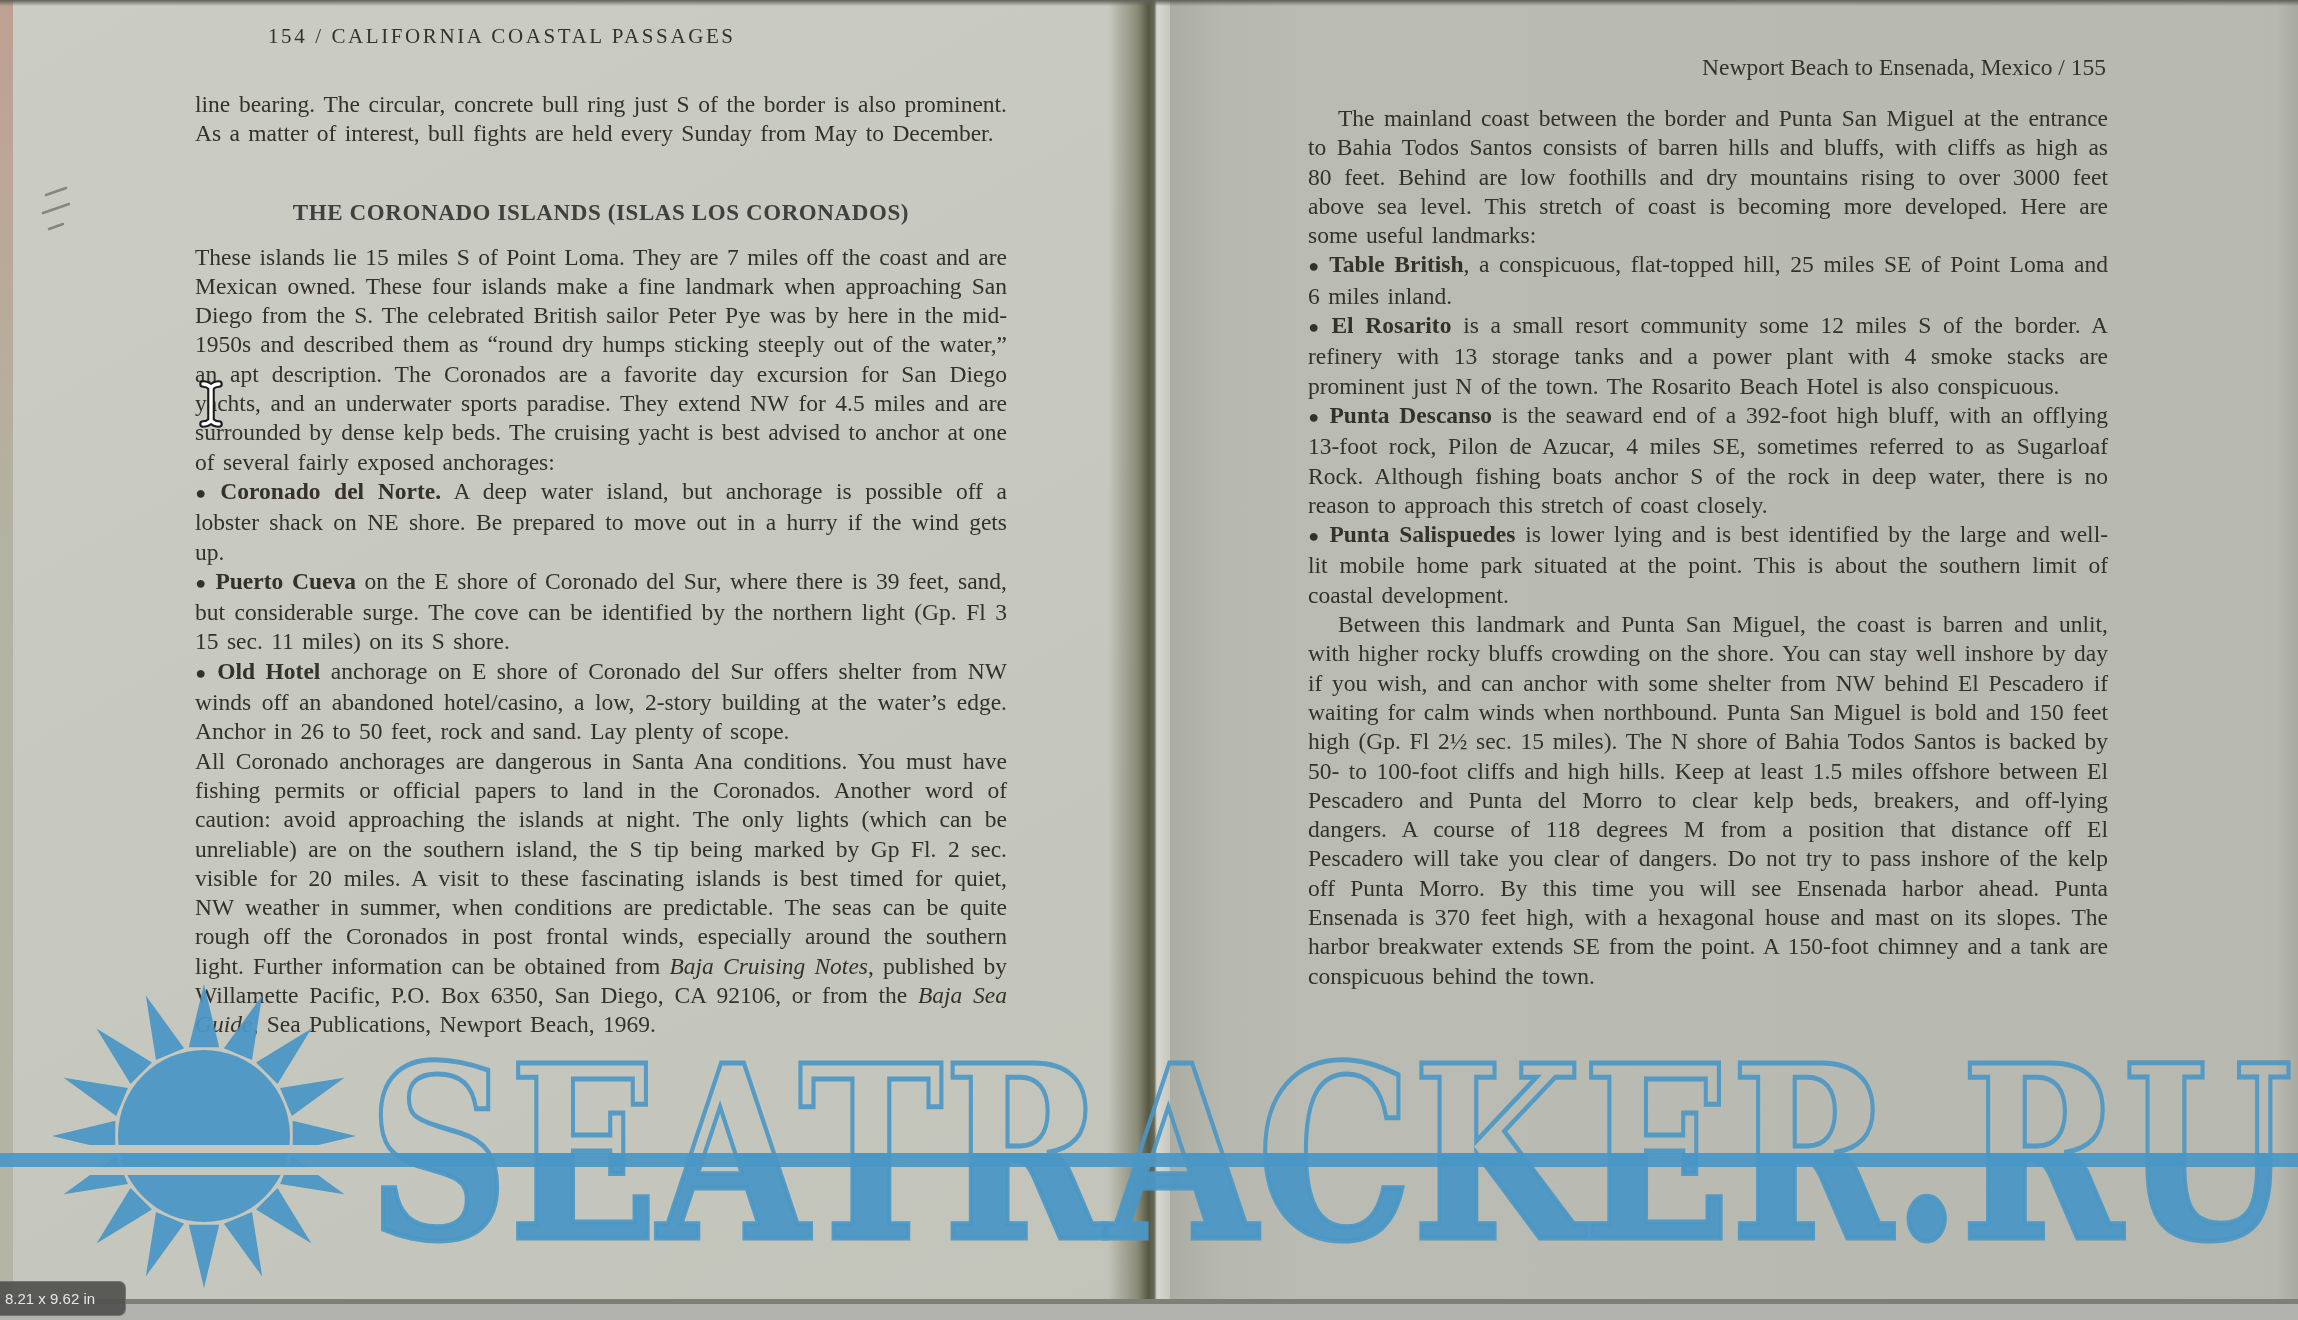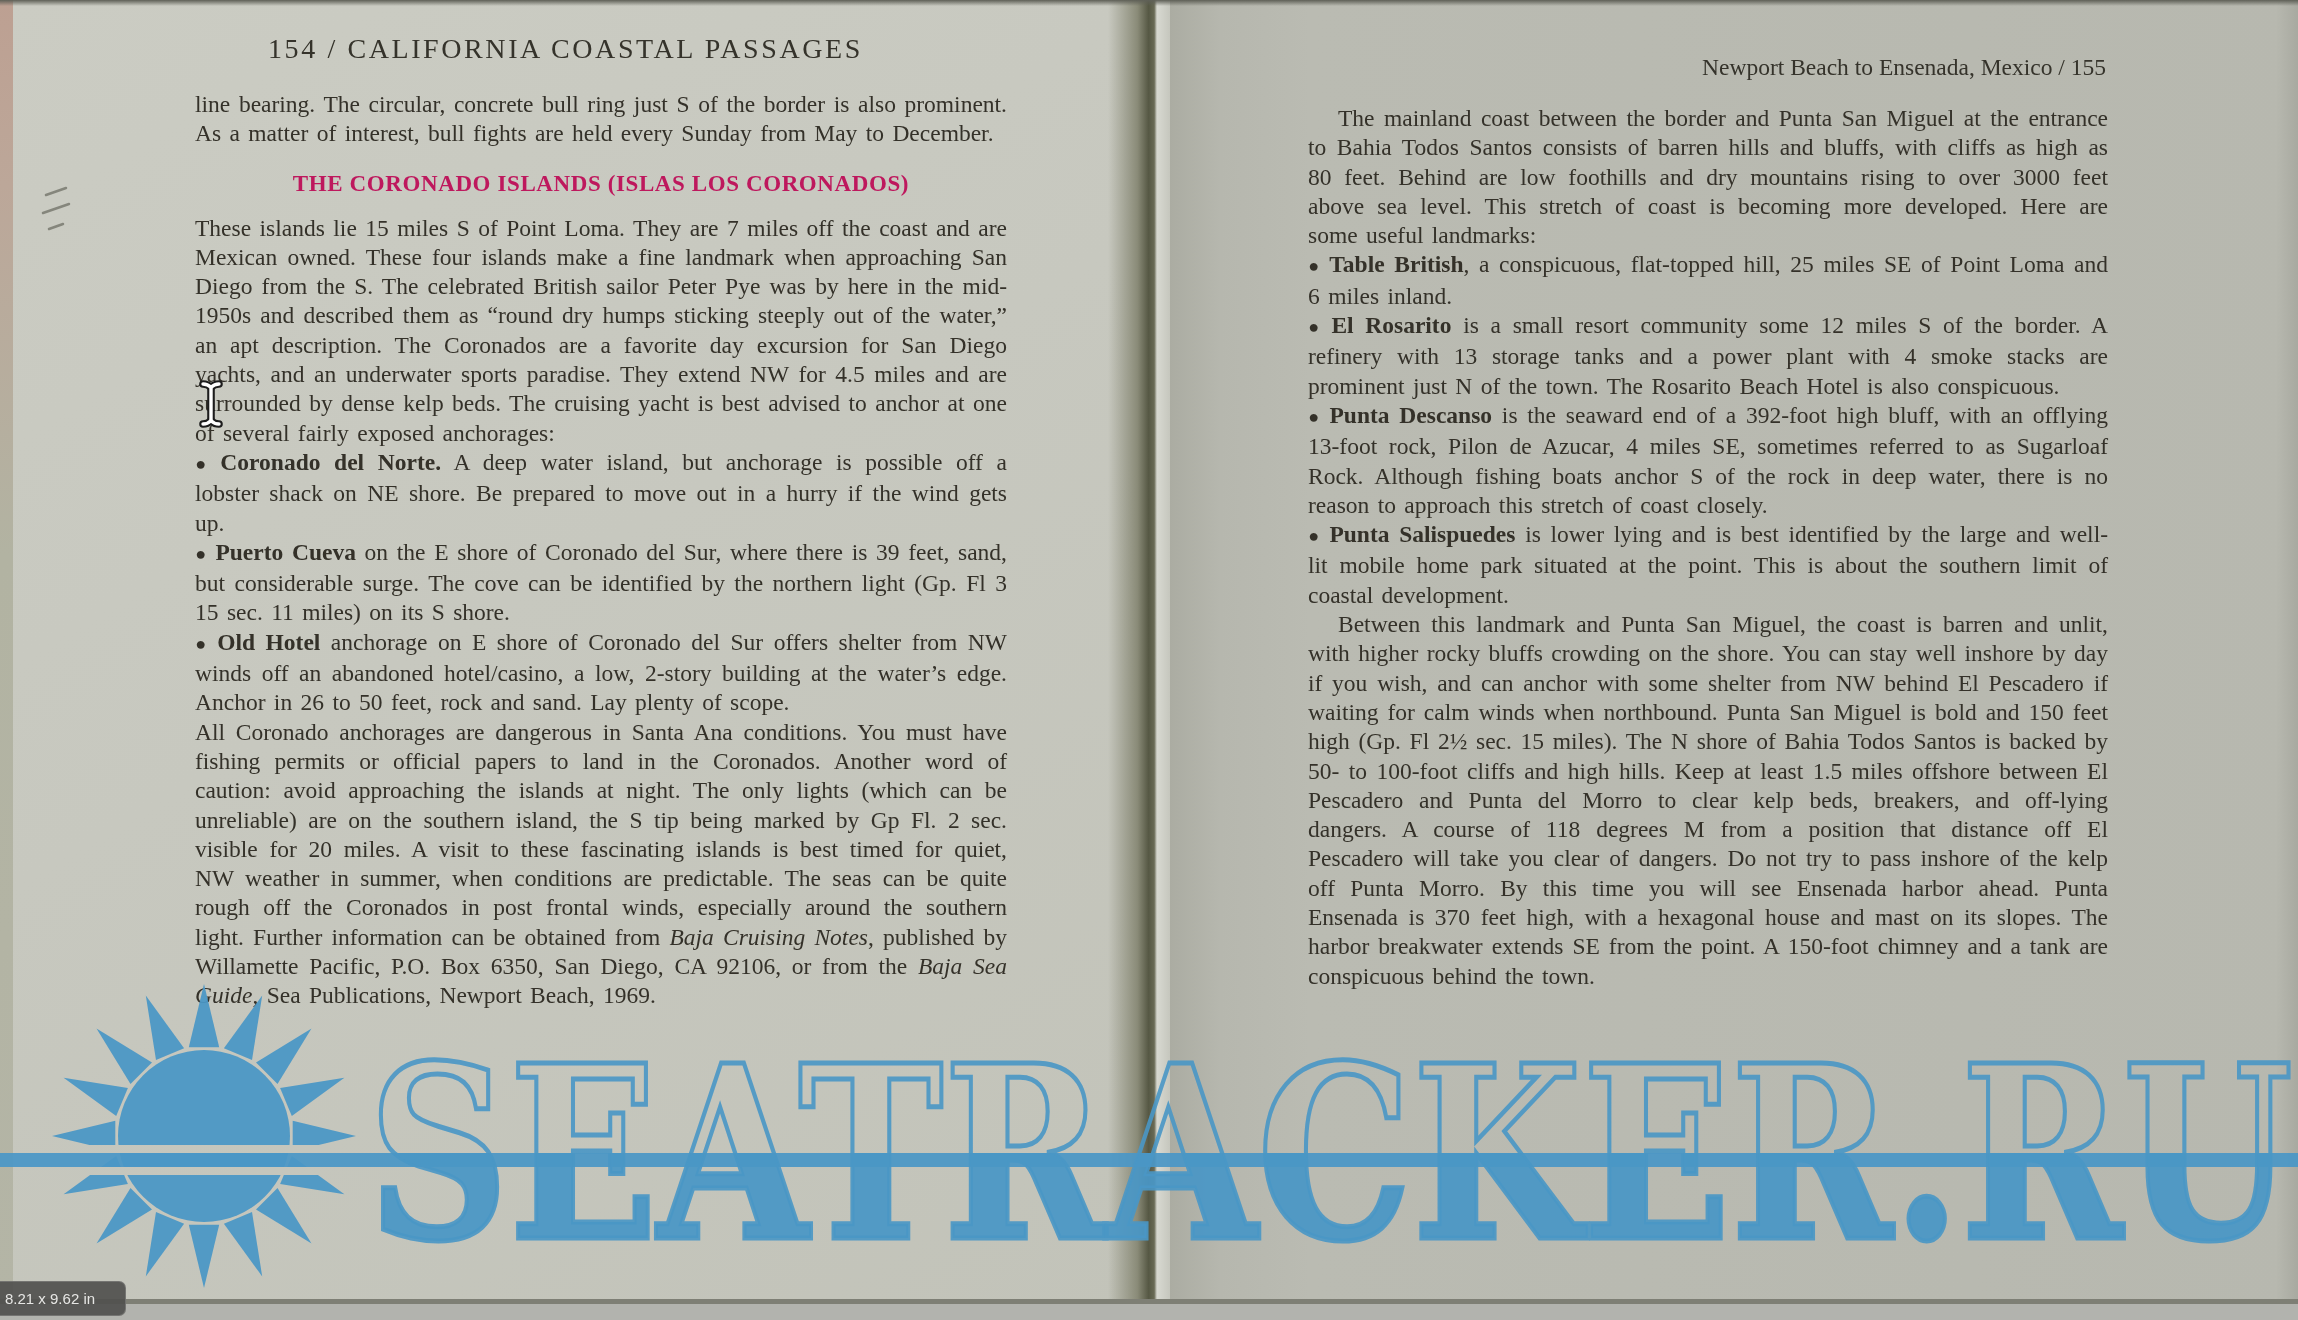--- a/index.html
+++ b/index.html
@@ -13,30 +13,30 @@
     background:linear-gradient(to right,rgba(122,123,106,0) 0%,#8a8b78 42%,#565844 58%,#696a55 66%,#d8d9d1 70%,#d4d5cd 74%,rgba(176,177,168,0) 88%);}
   .edge-top{position:absolute;left:0;right:0;top:0;height:6px;z-index:6;
     background:linear-gradient(to bottom,#5f6057,rgba(95,96,87,0));}
   .edge-left{position:absolute;left:0;top:0;bottom:0;width:13px;z-index:3;
     background:linear-gradient(to bottom,#bda092 0%,#bca799 14%,#b2b3a2 42%,#b4b5a6 100%);}
   .edge-right{position:absolute;right:0;top:0;bottom:0;width:22px;z-index:3;
     background:linear-gradient(to left,rgba(40,40,30,.10),rgba(40,40,30,0));}
   .bottom-edge{position:absolute;left:0;right:0;bottom:0;height:16px;z-index:6;
     background:#b2b3ae;border-top:5px solid #7e7f75;}
   
-  .lp-header{position:absolute;left:268px;top:33px;font-size:28px;letter-spacing:2.6px;
+  .lp-header{position:absolute;left:268px;top:24px;font-size:21px;letter-spacing:2.6px;
     color:#35332b;white-space:nowrap;}
   .rp-header{position:absolute;left:1308px;top:54px;width:798px;text-align:right;
     font-size:23.5px;color:#35332b;}
   .lp-col{position:absolute;left:195px;top:90px;width:812px;}
   .rp-col{position:absolute;left:1308px;top:104px;width:800px;}
   .para{margin:0;font-size:23.5px;line-height:29.3px;color:#343129;
     text-align:justify;word-spacing:2.5px;}
-  .heading{margin:20px 0 16px 0;font-size:23px;line-height:29px;text-align:center;
-    font-weight:bold;color:#be185d;letter-spacing:.6px;}
+  .heading{margin:49px 0 16px 0;font-size:23px;line-height:29px;text-align:center;
+    font-weight:bold;color:#404040;letter-spacing:.6px;}
   .indent{text-indent:30px;}
   .bullet-dot{font-size:.78em;padding-right:9px;}
   .para b{font-weight:bold;}
   
   .watermark{position:absolute;left:0;top:0;width:2298px;height:1320px;z-index:5;pointer-events:none;}
   .wm-text{font-family:"DejaVu Serif",serif;font-weight:bold;font-size:240px;}
   .wm-outline{fill:none;stroke:#4a97c6;stroke-width:5px;opacity:.9;}
   .wm-solid{fill:#4a97c6;opacity:.93;}
   
   .size-tooltip{position:absolute;left:-10px;top:1281px;width:136px;height:35px;z-index:9;

